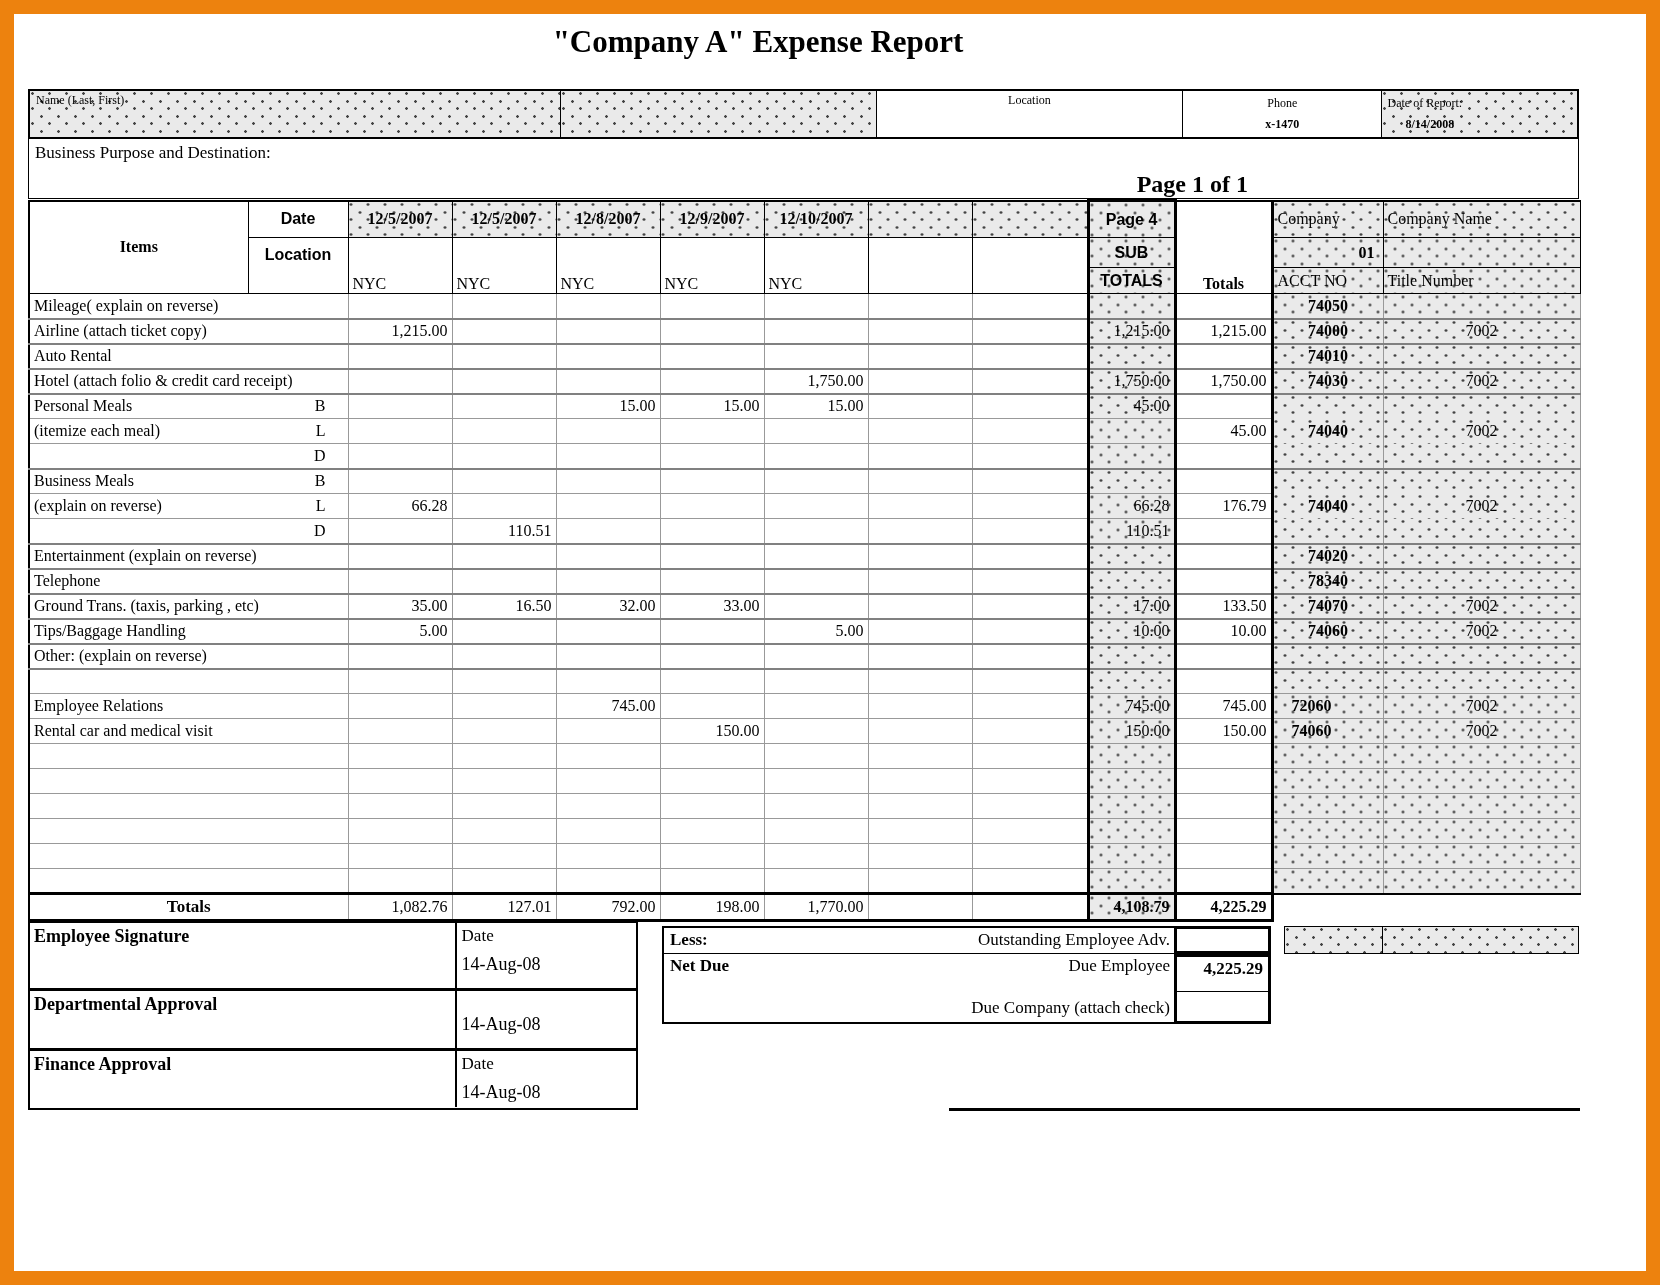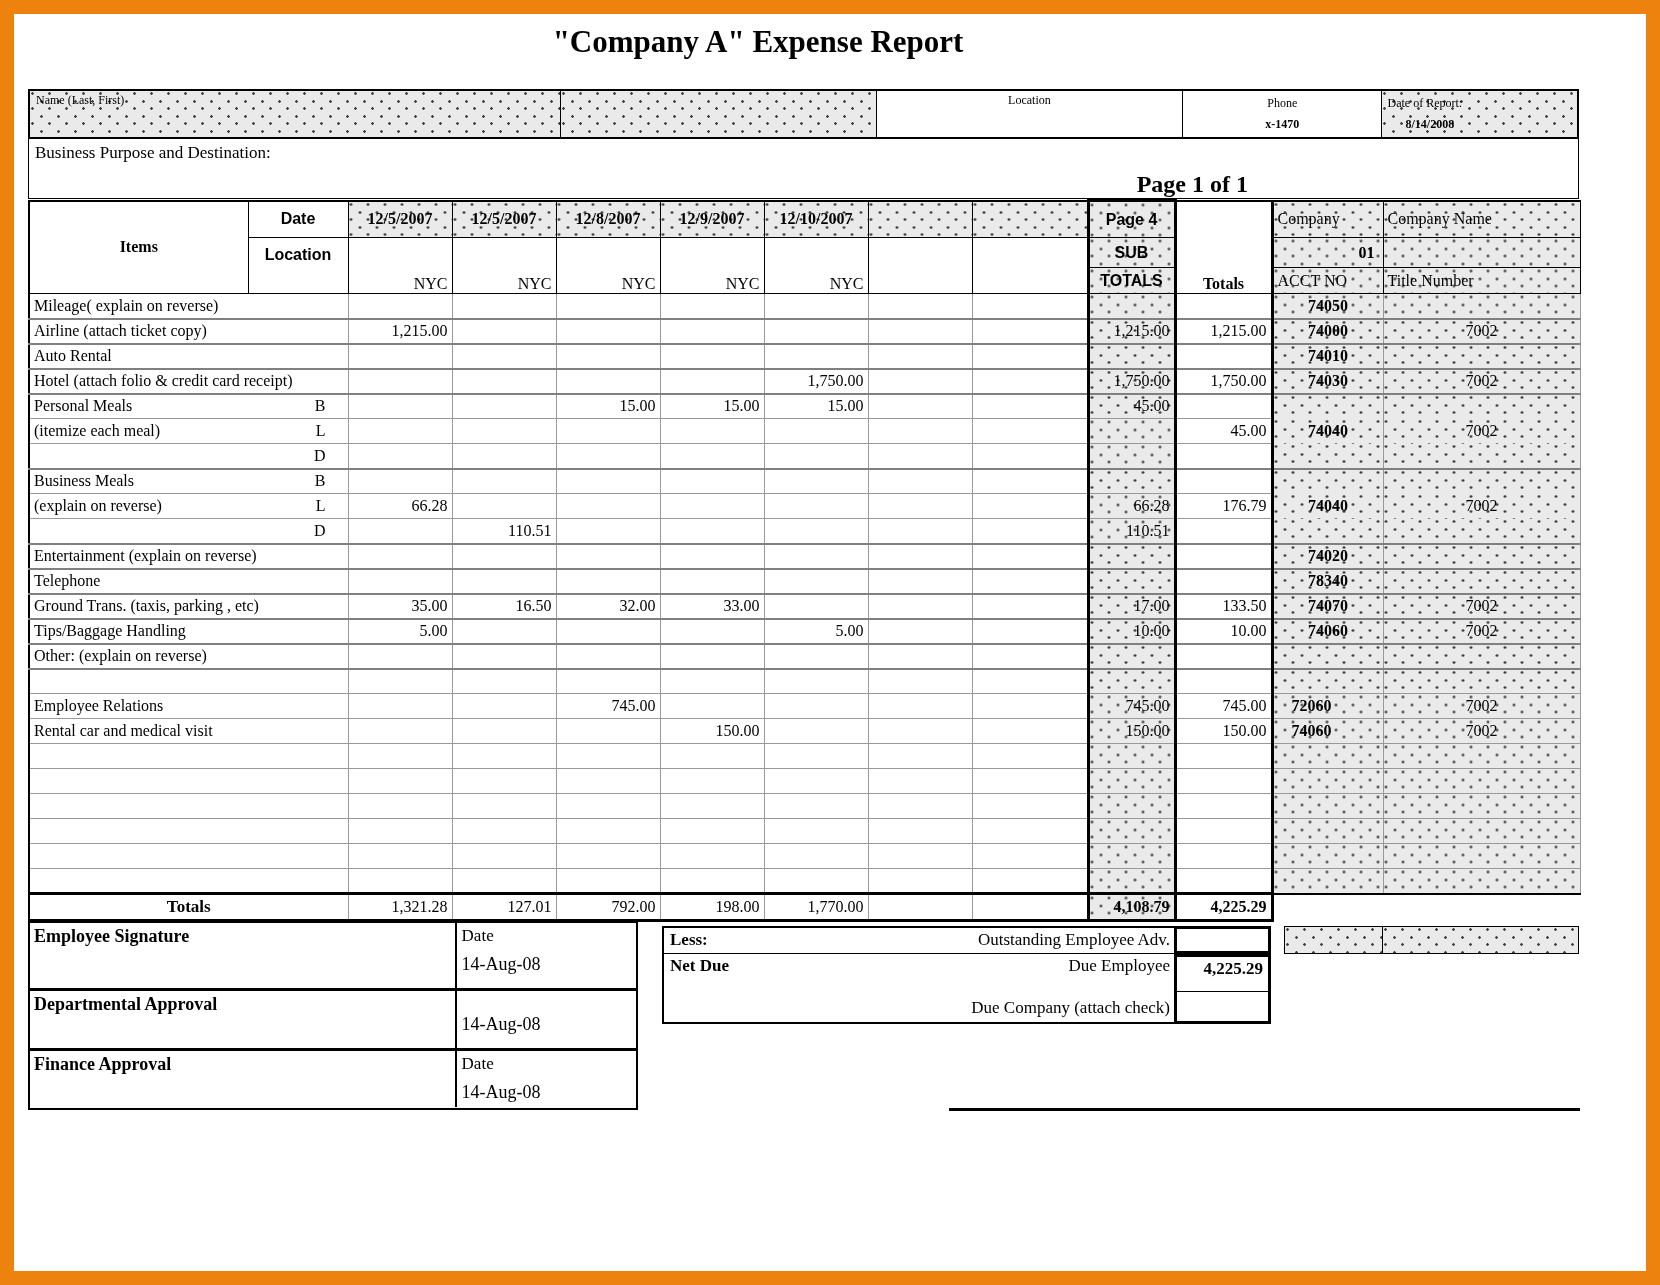--- a/index.html
+++ b/index.html
@@ -48,21 +48,21 @@
   td.acct.aleft{text-align:left;padding-left:18px;}
   td.tno{text-align:center;border-right:2px solid #000;}
   tr.hdr td{border-color:#000;}
   tr.h1{height:37px;} tr.h2{height:30px;} tr.h3{height:26px;}
   tr.h1 td{border-top:2px solid #000;}
   td.items-head{font-size:23px;font-weight:bold;text-align:center;
     border-left:2px solid #000 !important;}
   td.small-sans{font-family:"Liberation Sans",sans-serif;font-size:12px;
     font-weight:bold;text-align:center;}
   td.date-cell{font-weight:bold;text-align:center;font-size:15px;}
-  td.nyc-cell{text-align:right;vertical-align:bottom;padding-bottom:3px;}
+  td.nyc-cell{text-align:left;vertical-align:bottom;padding-bottom:3px;}
   td.totals-head{text-align:center;vertical-align:bottom;font-weight:bold;
     font-size:17px;padding-bottom:3px;}
   td.comp{font-size:15px;padding-left:6px;}
   tr.body td{border-color:#999;}
   tr.body{height:25px;}
   tr.gend td{border-bottom:2px solid #808080;}
   td.lblcell{position:relative;border-left:2px solid #000 !important;padding-left:4px;}
   span.mletter{position:absolute;right:22px;top:50%;transform:translateY(-50%);}
   td.am-nb{border-bottom-style:none !important;}
   td.am-nt{border-top-style:none !important;}
@@ -519,21 +519,21 @@
           <td class="money"></td>
           <td class="money"></td>
           <td class="money"></td>
           <td class="money sub dotted"></td>
           <td class="money tot"></td>
           <td class="acct dotted"></td>
           <td class="tno dotted"></td>
         </tr>
         <tr class="trow">
           <td class="lblcell" colspan="2">Totals</td>
-          <td class="money">1,321.28</td>
+          <td class="money">1,082.76</td>
           <td class="money">127.01</td>
           <td class="money">792.00</td>
           <td class="money">198.00</td>
           <td class="money">1,770.00</td>
           <td class="money"></td>
           <td class="money"></td>
           <td class="money sub dotted">4,108.79</td>
           <td class="money tot">4,225.29</td>
           <td class="none" colspan="2"></td>
         </tr>

